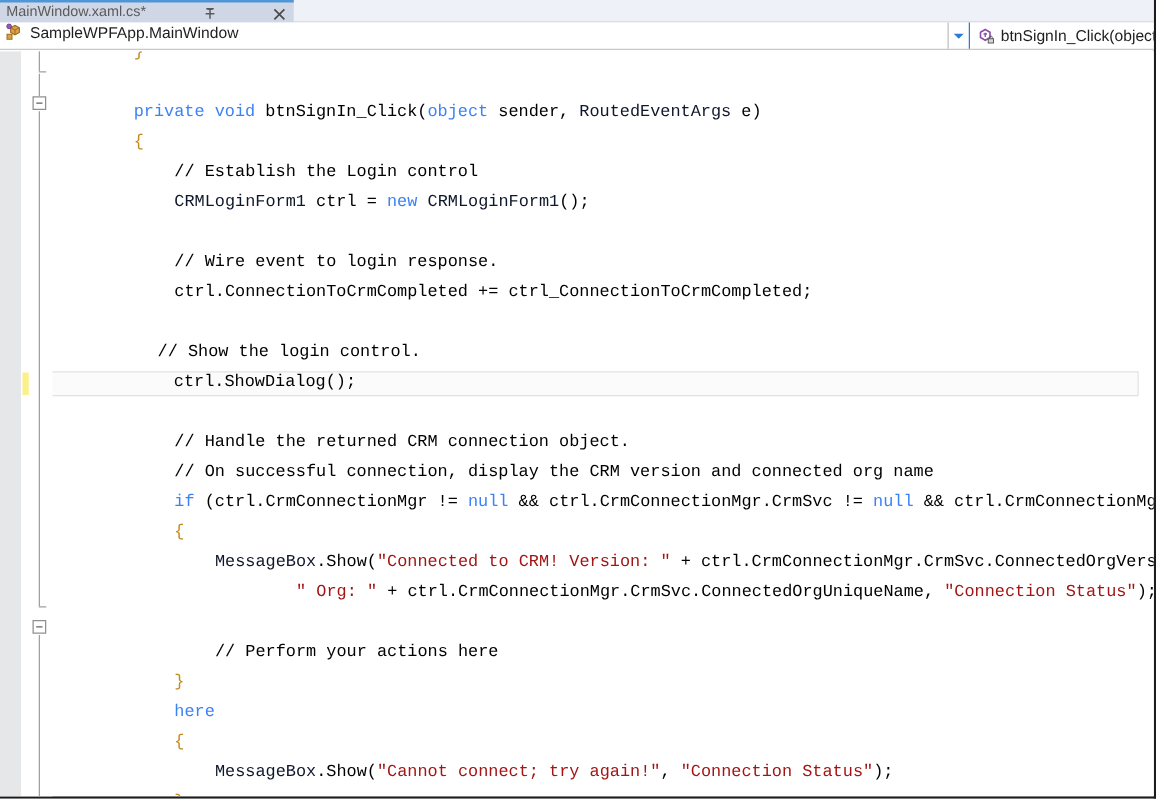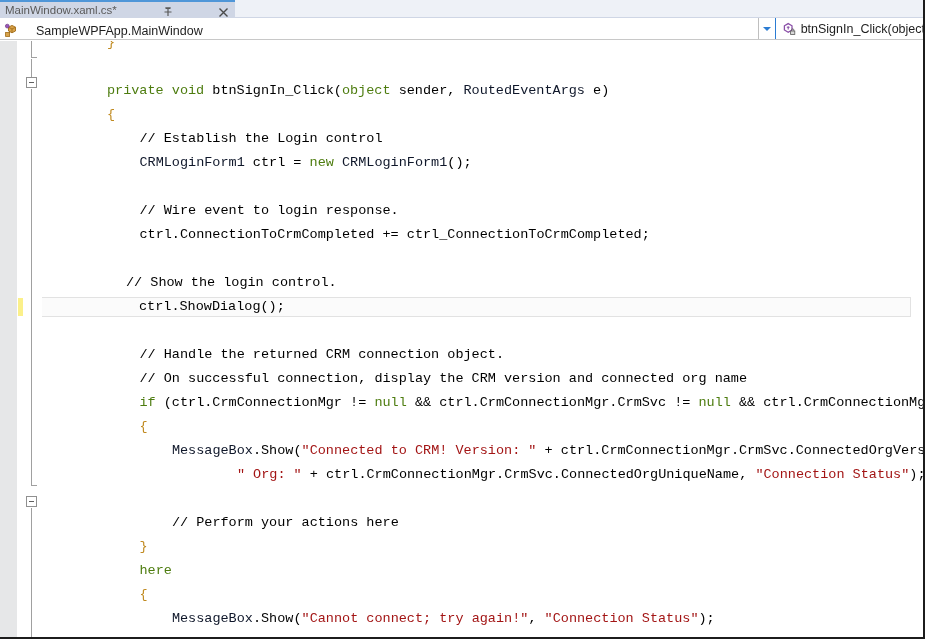--- a/index.html
+++ b/index.html
@@ -70,26 +70,25 @@
     width: 925px;
     height: 22px;
     background: #ffffff;
     border-bottom: 1px solid #c8c8c8;
     box-sizing: border-box;
     display: flex;
     align-items: center;
   }
   .navbar-left {
     display: flex;
-    align-items: flex-end;
+    align-items: flex-start;
     flex: 1 1 auto;
     height: 100%;
     padding-left: 4px;
     min-width: 0;
-    gap: 12px;
   }
   .navbar-right {
     display: flex;
     align-items: center;
     flex: 0 0 auto;
     height: 100%;
     border-left: 1px solid #bfbfbf;
     padding-left: 0;
   }
   .nav-text {
@@ -197,21 +196,21 @@
   .hl-box {
     position: absolute;
     left: -6px;
     height: 20px;
     border: 1px solid #e2e2e2;
     background: #fbfbfb;
     box-sizing: border-box;
   }
 
   
-  .t-kw   { color: #4d7c0f; text-align: right; }
+  .t-kw   { color: #3b82f6; text-align: right; }
   .t-type { color: #0f172a; }
   .t-cmt  { color: #000000; }
   .t-str  { color: #a31515; }
   .t-brc  { color: #c08a20; }
   .t-pln  { color: #000000; }
 </style>
 </head>
 <body>
 
 <div id="app">

